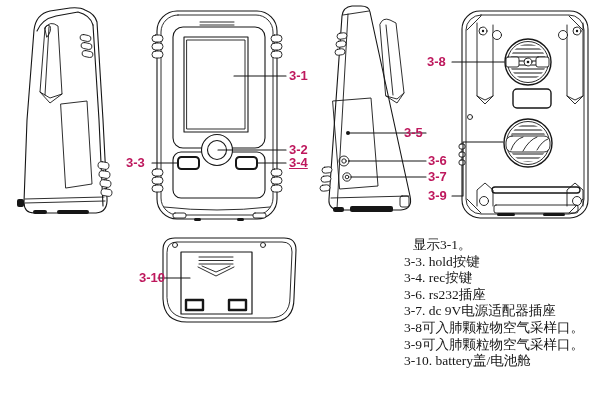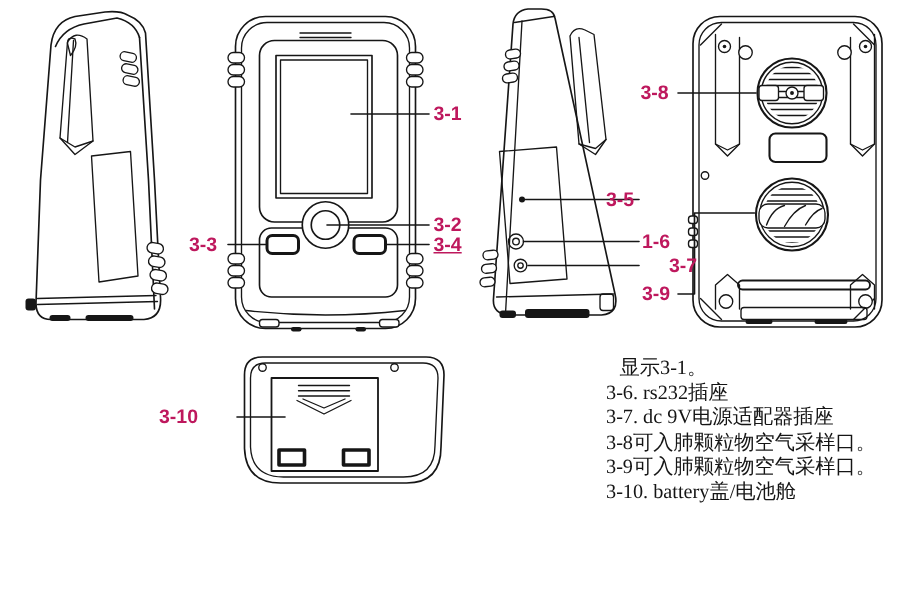--- a/index.html
+++ b/index.html
@@ -229,28 +229,30 @@
       <path d="M 452,196 L 463,196 L 463,142 L 503,142"></path>
       <path d="M 158,278 L 190,278"></path>
     </g>
   </svg>
 
   <span class="callout" style="left:289px;top:69px;">3-1</span>
   <span class="callout" style="left:289px;top:143px;">3-2</span>
   <span class="callout" style="left:126px;top:156px;">3-3</span>
   <span class="callout" style="left:289px;top:156px;text-decoration:underline;">3-4</span>
   <span class="callout" style="left:404px;top:126px;">3-5</span>
-  <span class="callout" style="left:428px;top:154px;">1-6</span>
-  <span class="callout" style="left:428px;top:170px;margin-left:18px;">3-7</span>
+  <span class="callout" style="left:428px;top:154px;">3-6</span>
+  <span class="callout" style="left:428px;top:170px;">3-7</span>
   <span class="callout" style="left:427px;top:55px;">3-8</span>
   <span class="callout" style="left:428px;top:189px;">3-9</span>
-  <span class="callout" style="left:106px;top:271px;">3-10</span>
+  <span class="callout" style="left:139px;top:271px;">3-10</span>
 
   <div class="legend">
     <div class="line first">显示3-1。</div>
+    <div class="line">3-3. hold按键</div>
+    <div class="line">3-4. rec按键</div>
     <div class="line">3-6. rs232插座</div>
     <div class="line">3-7. dc 9V电源适配器插座</div>
     <div class="line">3-8可入肺颗粒物空气采样口。</div>
     <div class="line">3-9可入肺颗粒物空气采样口。</div>
     <div class="line">3-10. battery盖/电池舱</div>
   </div>
 
 </div>
 
 </body></html>

